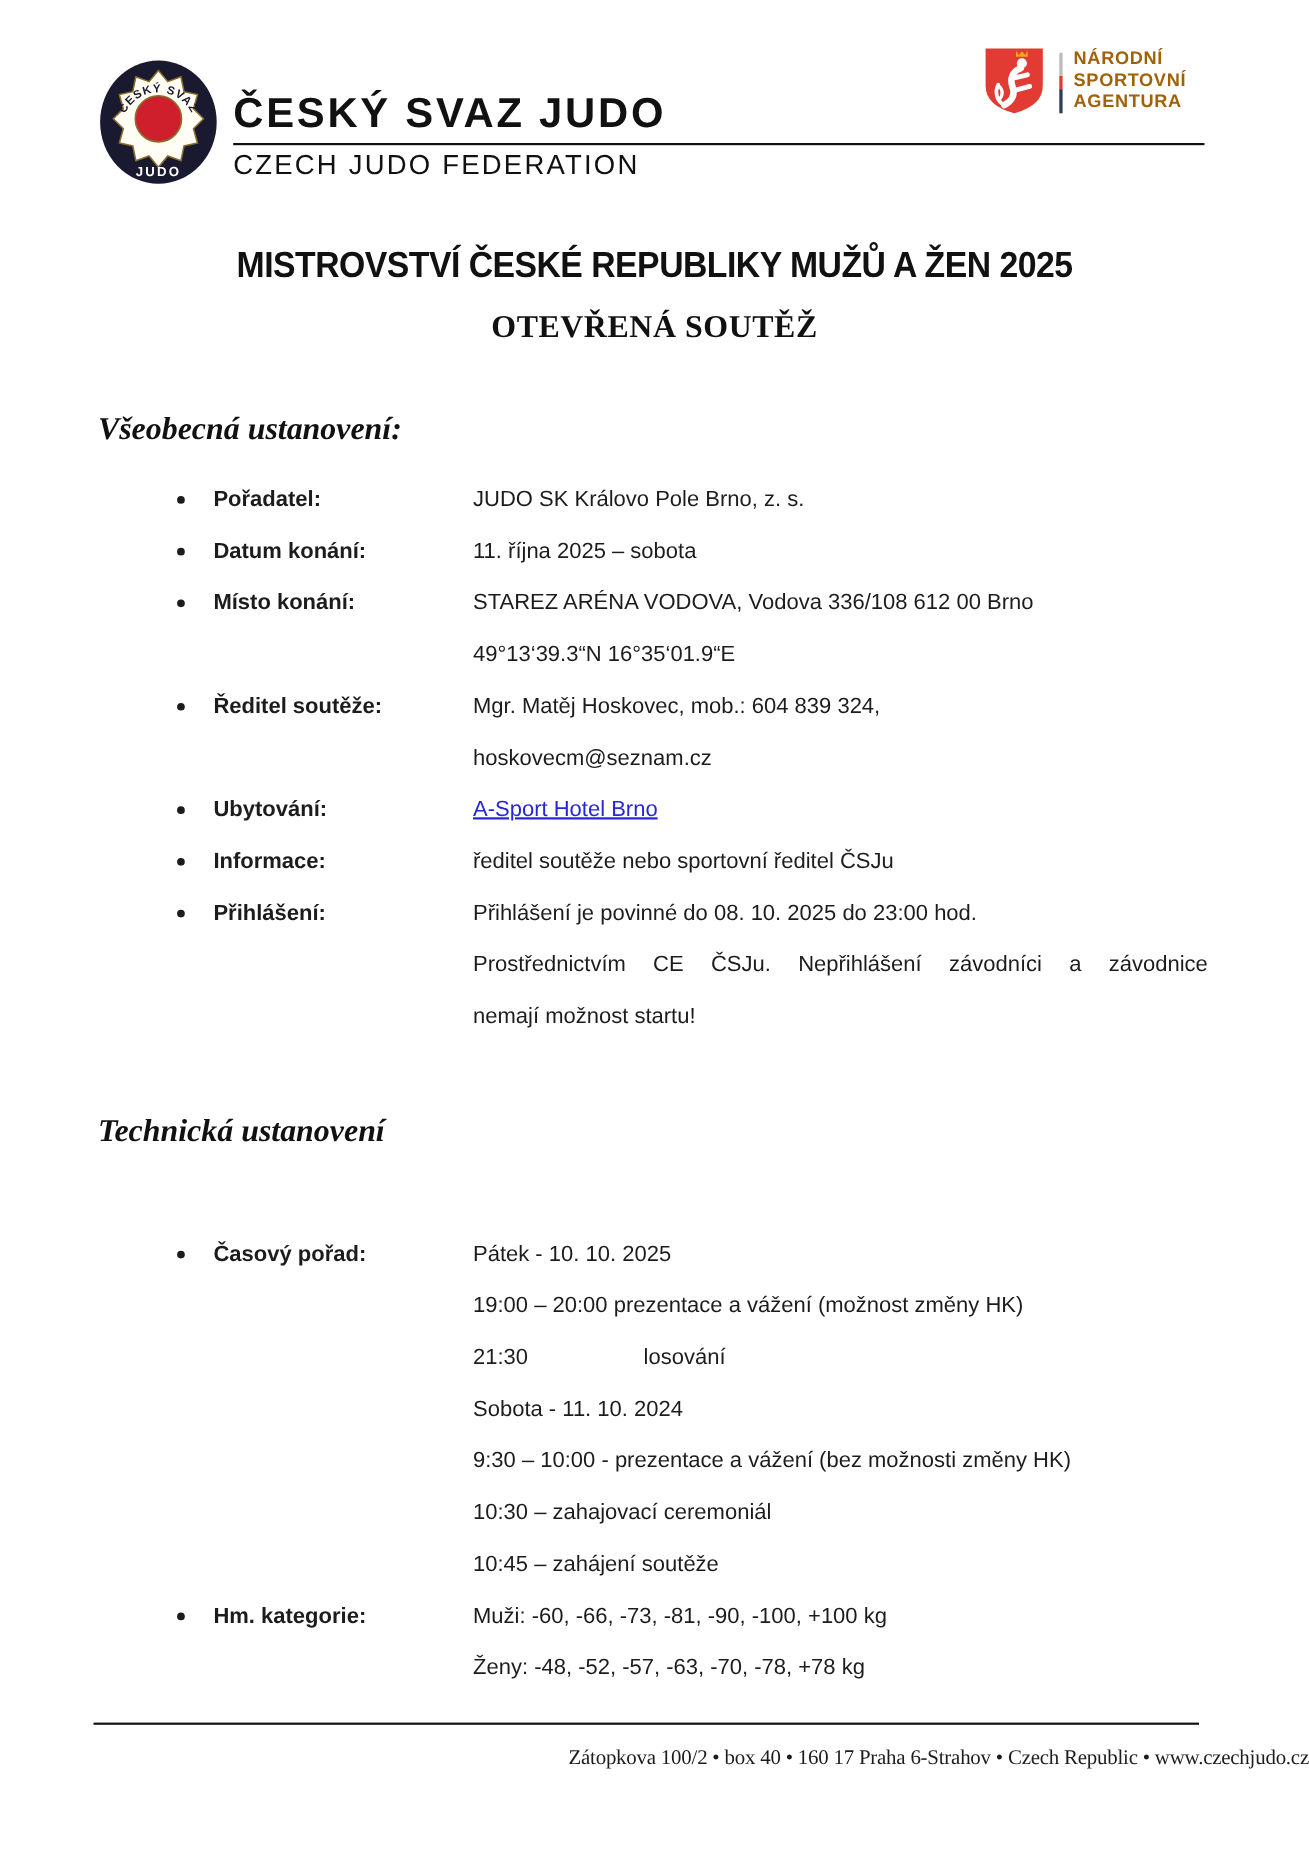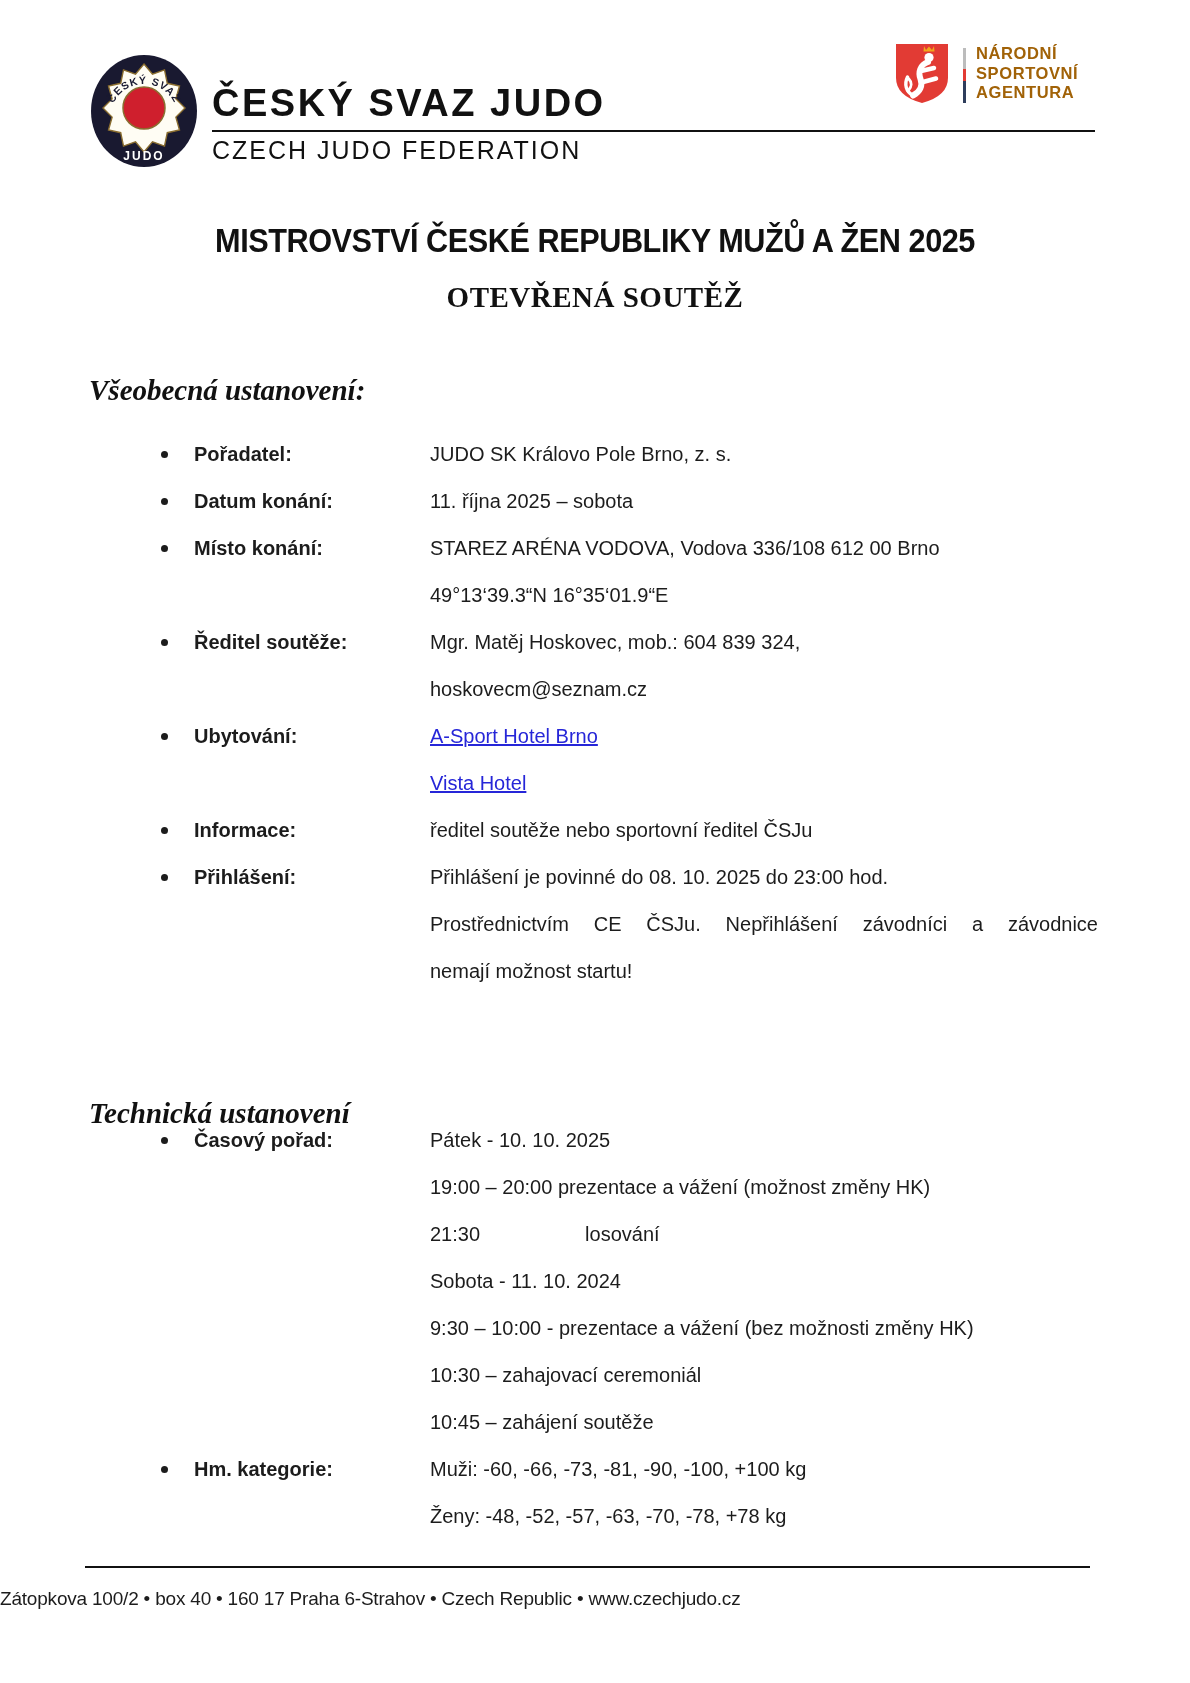--- a/index.html
+++ b/index.html
@@ -27,39 +27,39 @@
              font-size:33px;font-weight:bold;letter-spacing:-0.5px;color:#111;
              transform:scaleX(0.93);}
   .doc-subtitle{position:absolute;left:0;right:0;top:281px;text-align:center;
                 font-family:Liberation Serif, serif;font-size:29px;font-weight:bold;
                 letter-spacing:0.5px;color:#111;}
 
   
   .section-heading{position:absolute;left:89px;font-family:"Liberation Serif",serif;
                    font-style:italic;font-weight:bold;font-size:29px;color:#111;white-space:nowrap;}
   #heading-0{top:374px;}
-  #heading-1{top:1097px;}
+  #heading-1{top:1012px;}
 
   .rows{position:absolute;left:0;width:100%;}
   #rows-0{top:431px;}
   #rows-1{top:1117px;}
 
   .row{position:relative;height:47px;font-size:20px;}
   .row .bullet{position:absolute;left:161px;top:20px;width:7px;height:7px;border-radius:50%;background:#1c1c1c;}
   .row .label{position:absolute;left:194px;top:0;line-height:47px;font-weight:bold;white-space:nowrap;}
   .row .value{position:absolute;left:430px;top:0;width:668px;line-height:47px;white-space:nowrap;}
   .row .value.justify{white-space:normal;text-align:justify;text-align-last:justify;}
   .seg.bold{font-weight:normal;}
   .seg.link{color:var(--link,#2626d8);text-decoration:underline;cursor:pointer;}
   .seg.tab{margin-left:105px;}
 
   
   .footer-line{position:absolute;left:85px;top:1566px;width:1005px;height:2px;background:#111;}
-  .footer-text{position:absolute;left:0;right:0;top:1588px;text-align:left;
-               font-size:19px;letter-spacing:-0.2px;color:#1c1c1c;}
+  .footer-text{position:absolute;left:0;right:0;top:1588px;text-align:right;
+               font-size:19px;letter-spacing:-0.2px;color:#1c1c1c;font-family:Liberation Serif, serif;}
 </style>
 </head>
 <body>
 
 <div class="page">
 
   <svg class="csj-badge" viewBox="0 0 108 114">
     <ellipse cx="54" cy="57" rx="53" ry="56" fill="#191930"></ellipse>
     <polygon id="csj-star" fill="#fffdf4" stroke="#8a6d2f" stroke-width="1.4" points="54.0,10.0 62.5,20.2 74.5,15.9 77.3,29.3 89.5,32.0 85.9,44.9 95.0,54.0 85.9,63.1 89.5,76.0 77.3,78.7 74.5,92.1 62.5,87.8 54.0,98.0 45.5,87.8 33.5,92.1 30.7,78.7 18.5,76.0 22.1,63.1 13.0,54.0 22.1,44.9 18.5,32.0 30.7,29.3 33.5,15.9 45.5,20.2"></polygon>
     <circle cx="54" cy="54" r="21" fill="#cf1f2d" stroke="#8a6d2f" stroke-width="1.5"></circle>
@@ -127,23 +127,20 @@
       </div>
       <div class="row">
         <div class="value"><span class="seg">hoskovecm@seznam.cz</span></div>
       </div>
       <div class="row">
         <span class="bullet"></span>
         <span class="label">Ubytování:</span>
         <div class="value"><span class="seg link">A-Sport Hotel Brno</span></div>
       </div>
       <div class="row">
-        <div class="value"><span class="seg link">Vista Hotel</span></div>
-      </div>
-      <div class="row">
         <span class="bullet"></span>
         <span class="label">Informace:</span>
         <div class="value"><span class="seg">ředitel soutěže nebo sportovní ředitel ČSJu</span></div>
       </div>
       <div class="row">
         <span class="bullet"></span>
         <span class="label">Přihlášení:</span>
         <div class="value"><span class="seg">Přihlášení je povinné </span><span class="seg bold">do 08. 10. 2025 do 23:00 hod.</span></div>
       </div>
       <div class="row">

